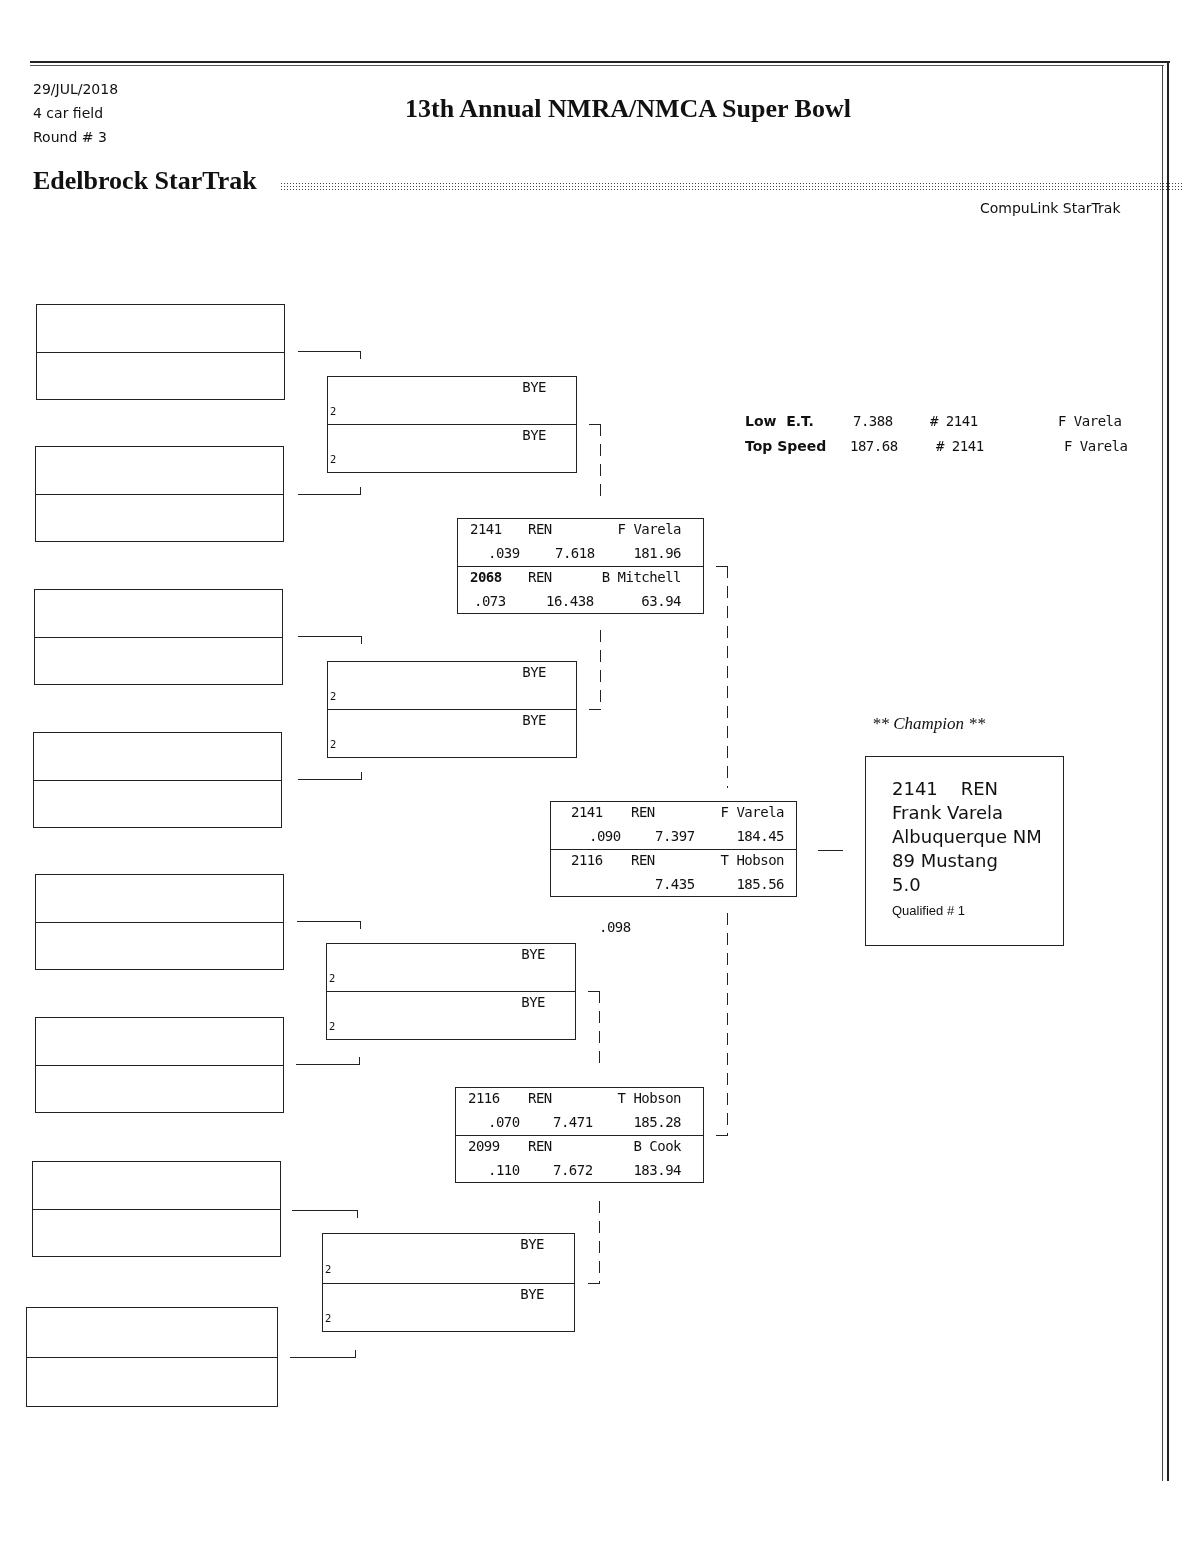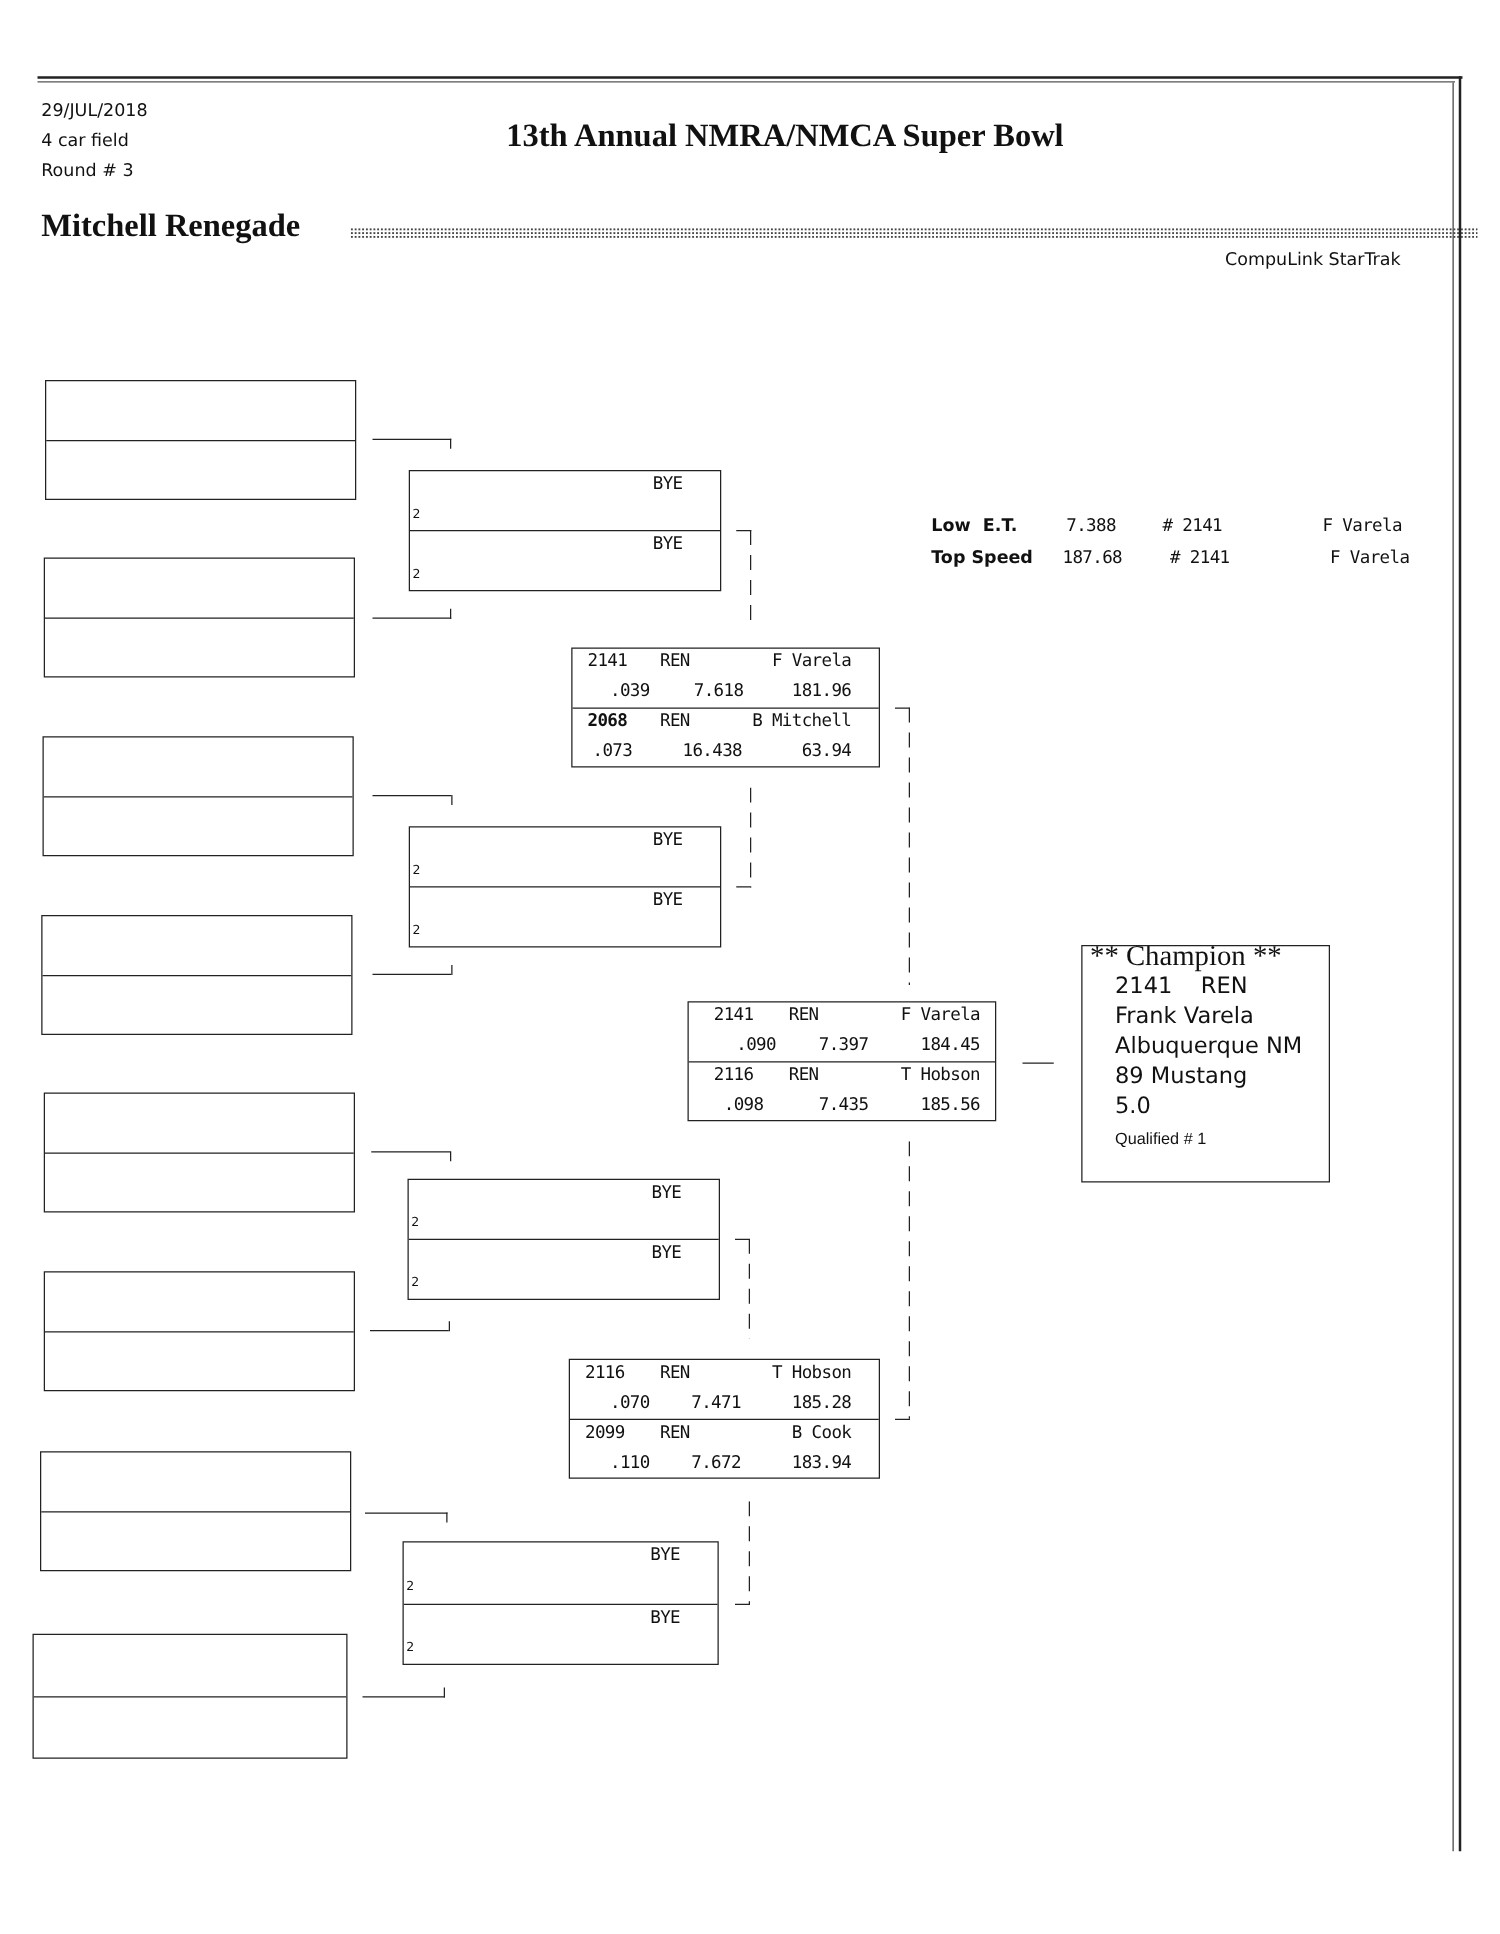--- a/index.html
+++ b/index.html
@@ -42,38 +42,38 @@
   .hline { position: absolute; height: 1px; background: #222; }
   .vline { position: absolute; width: 1px; background: #222; }
   .dash { position: absolute; width: 1px;
     background-image: linear-gradient(to bottom, #222 0 12px, transparent 12px 20px);
     background-size: 1px 20px; }
 
   .stats { font-size: 14px; }
   .stats .lbl { position: absolute; font-family: "DejaVu Sans", sans-serif; font-weight: bold; font-size: 14px; }
   .stats .val { position: absolute; font-family: "DejaVu Sans Mono", monospace; font-size: 14px; letter-spacing: -0.5px; }
 
-  .champ-title { left: 872px; top: 752px; font-size: 23px; }
+  .champ-title { left: 872px; top: 714px; font-size: 17px; font-style: italic; }
   .champ-box { left: 865px; top: 756px; width: 199px; height: 190px; border: 1px solid #222; box-sizing: border-box; padding-left: 43px; }
   .champ-line { position: absolute; left: 26px; font-family: "DejaVu Sans", sans-serif; font-size: 18px; line-height: 24px; white-space: nowrap; }
   .champ-qual { position: absolute; left: 26px; top: 146px; font-family: "Liberation Sans", sans-serif; font-size: 13px; }
 </style>
 </head>
 <body>
 
 <div class="abs frame-top1"></div>
 <div class="abs frame-top2"></div>
 <div class="abs frame-right1"></div>
 <div class="abs frame-right2"></div>
 
 <div class="abs meta-line sans" style="top:77px;">29/JUL/2018</div>
 <div class="abs meta-line sans" style="top:101px;">4 car field</div>
 <div class="abs meta-line sans" style="top:125px;">Round # 3</div>
 <div class="abs title serif">13th Annual NMRA/NMCA Super Bowl</div>
-<div class="abs class-title serif">Mitchell Renegade</div>
+<div class="abs class-title serif">Edelbrock StarTrak</div>
 <div class="abs dotted"></div>
 <div class="abs compulink sans">CompuLink StarTrak</div>
 
 <div class="stats">
   <span class="lbl" style="left: 745px; top: 413px; white-space: pre;">Low  E.T.</span>
   <span class="val" style="left:853px; top:413px;">7.388</span>
   <span class="val" style="left:930px; top:413px;"># 2141</span>
   <span class="val" style="left:1058px; top:413px;">F Varela</span>
   <span class="lbl" style="left: 745px; top: 438px; white-space: pre;">Top Speed</span>
   <span class="val" style="left:850px; top:438px;">187.68</span>
@@ -229,21 +229,21 @@
     <span class="cell" style="left: 104px; white-space: pre;">7.397</span>
     <span class="cell" style="right: 12px; white-space: pre;">184.45</span>
   </div>
   <div class="divider"></div>
   <div class="row" style="top:48px;">
     <span class="cell" style="left: 20px; white-space: pre;">2116</span>
     <span class="cell" style="left: 80px; white-space: pre;">REN</span>
     <span class="cell" style="right: 12px; white-space: pre;">T Hobson</span>
   </div>
   <div class="row" style="top:72px;">
-    <span class="cell" style="left: 28px; white-space: pre;">.098</span>
+    <span class="cell" style="left: 48px; white-space: pre; margin-top: 43px;">.098</span>
     <span class="cell" style="left: 104px; white-space: pre;">7.435</span>
     <span class="cell" style="right: 12px; white-space: pre;">185.56</span>
   </div>
 </div>
 
 <div class="hline" style="left:818px; top:850px; width:25px;"></div>
 
 <div class="abs champ-title serif">** Champion **</div>
 <div class="abs champ-box">
   <span class="champ-line" style="top: 20px; white-space: pre;">2141    REN</span>

